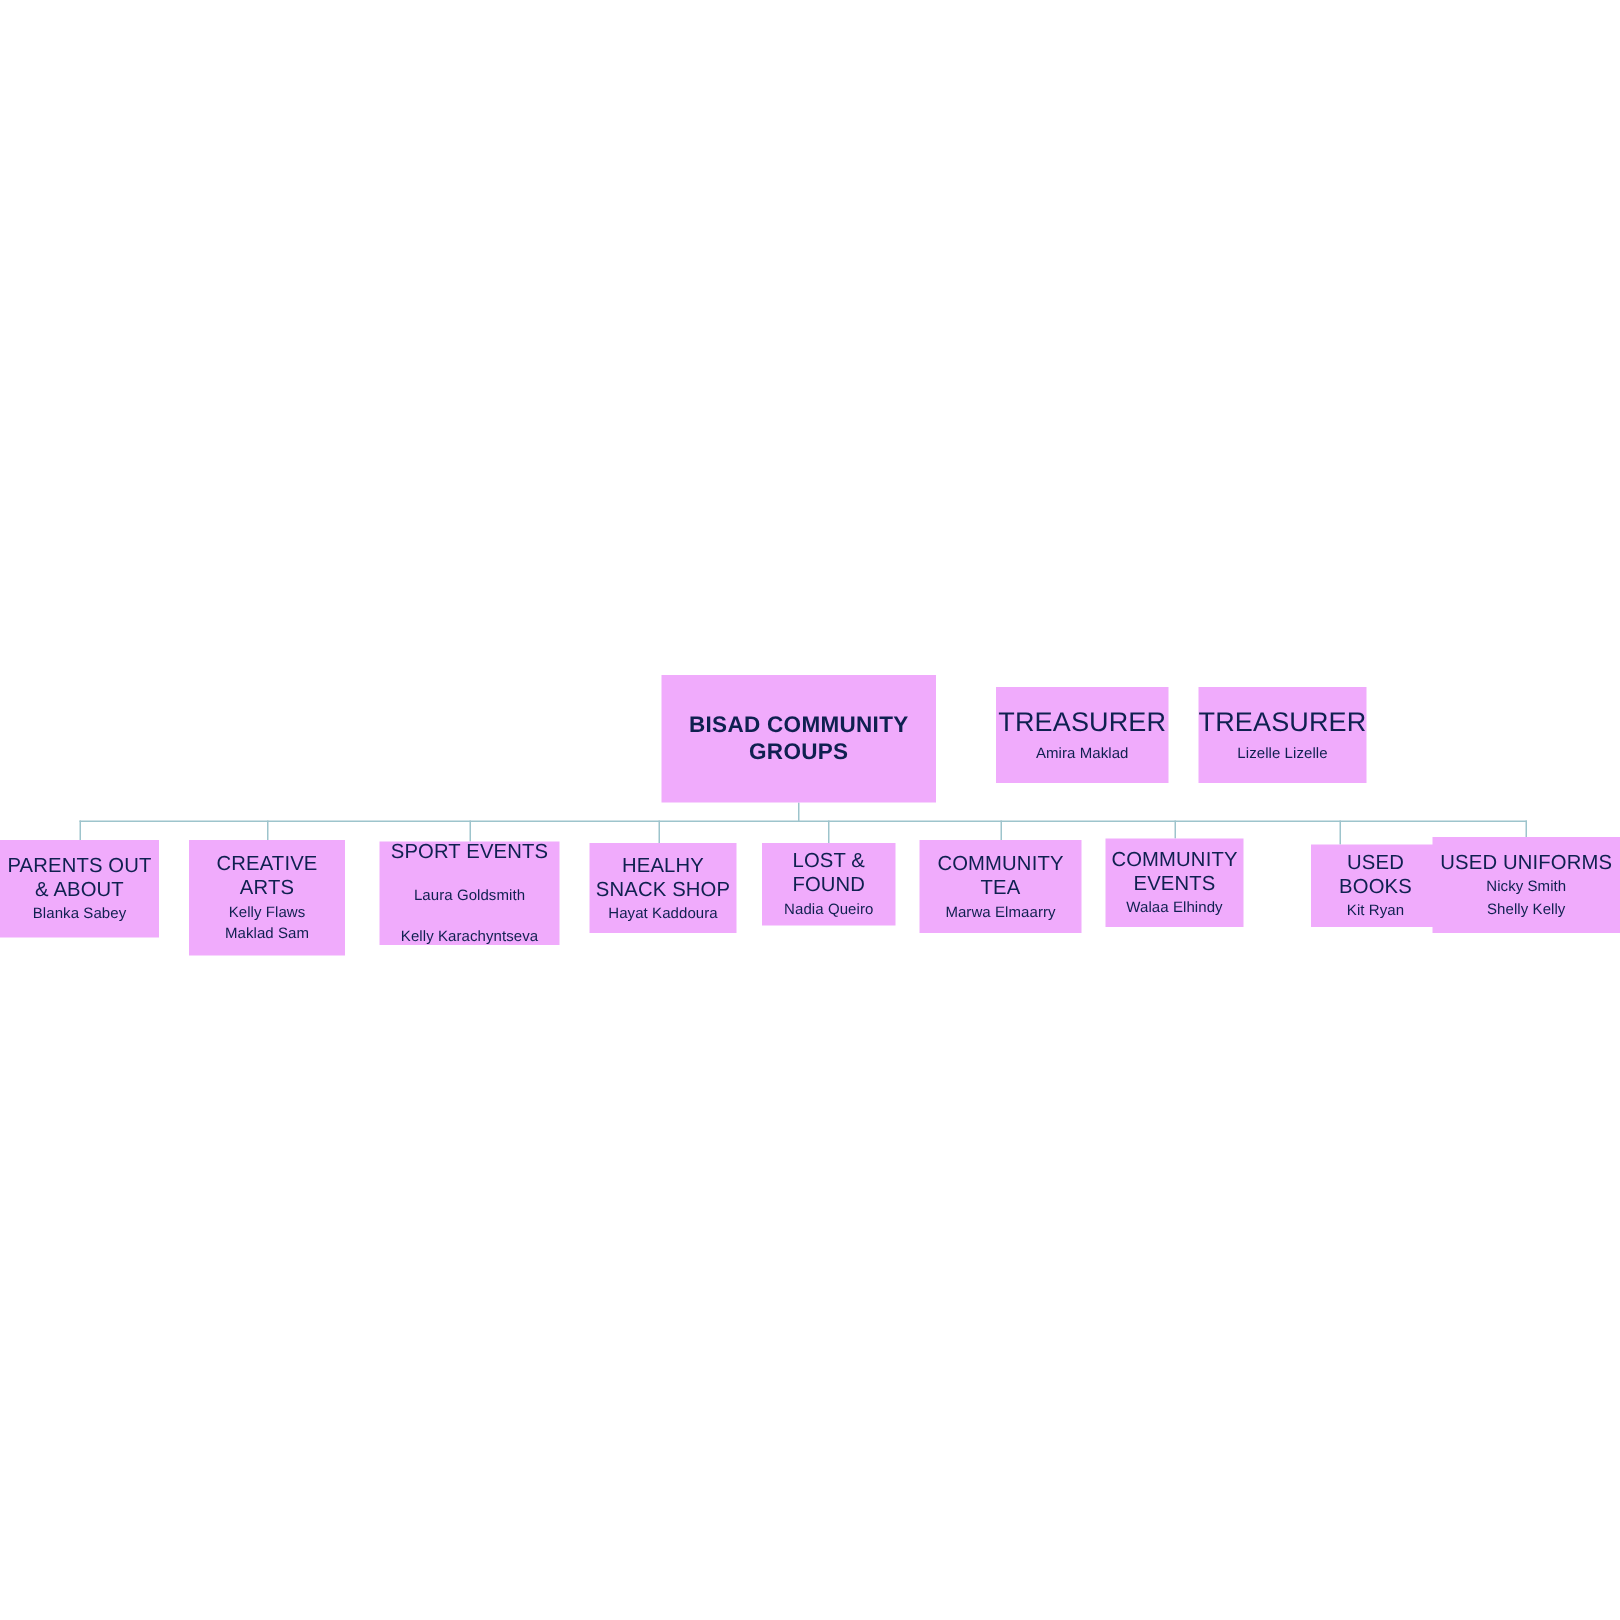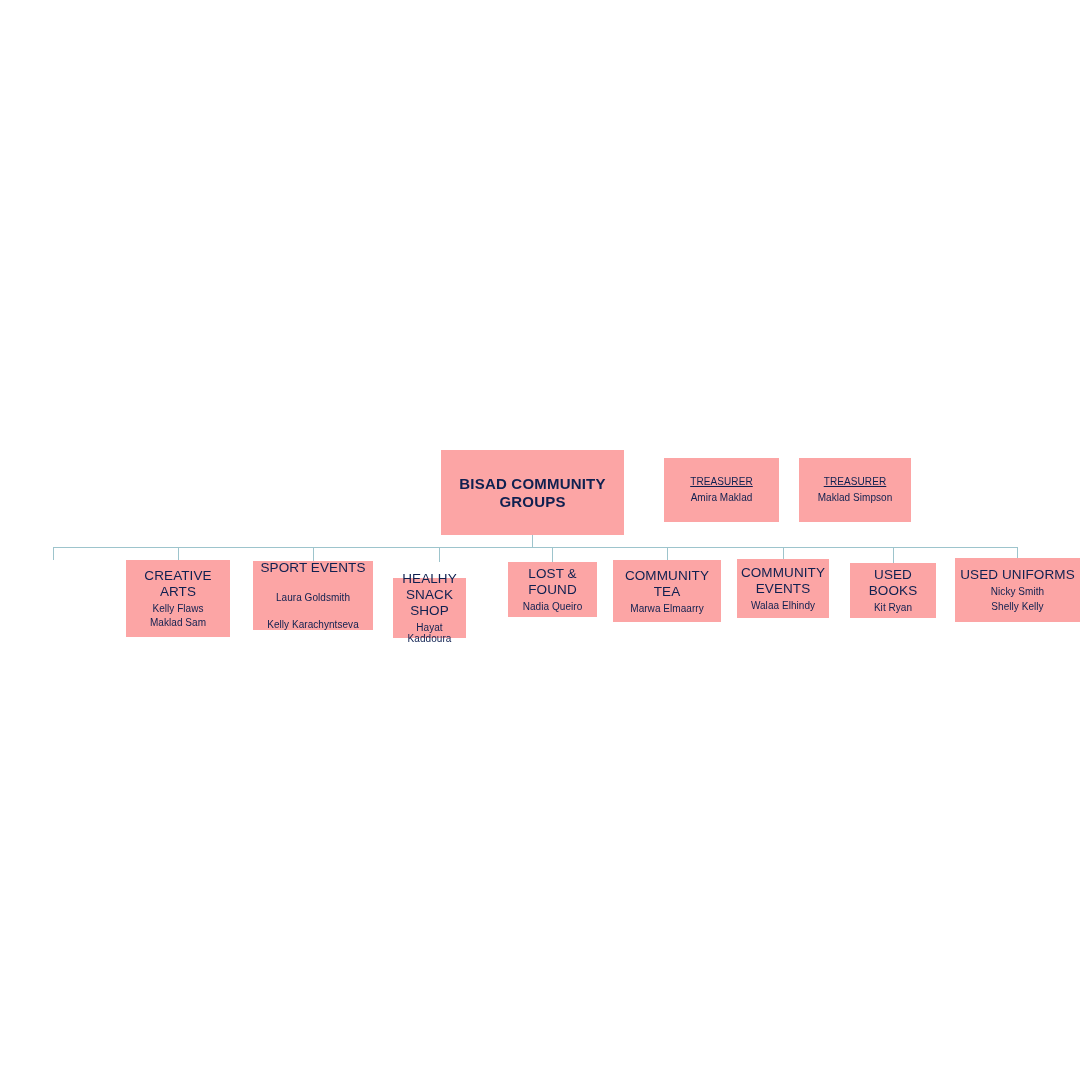--- a/index.html
+++ b/index.html
@@ -14,21 +14,21 @@
     overflow: hidden;
   }
   #chart-canvas {
     position: relative;
     width: 1080px;
     height: 1080px;
   }
 
   .node {
     position: absolute;
-    background: #fca5a5;
+    background: #f0abfc;
     color: #0F2050;
     display: flex;
     flex-direction: column;
     align-items: center;
     justify-content: center;
     box-sizing: border-box;
     text-align: center;
     line-height: 1.18;
   }
 
@@ -67,38 +67,37 @@
   #node-treasurer-2 {
     left: 799px;
     top: 458px;
     width: 112px;
     height: 64px;
     justify-content: center;
     gap: 4px;
   }
   #node-treasurer-1 .title,
   #node-treasurer-2 .title {
-    font-size: 10px;
-    text-decoration: underline;
+    font-size: 18px;
   }
 
   
   .child {
     padding: 4px 2px;
     gap: 3px;
   }
 
   #child-0 { left: 0px;    top: 560px; width: 106px; height: 65px; }
   #child-1 { left: 126px;  top: 560px; width: 104px; height: 77px; }
   #child-2 { left: 253px;  top: 561px; width: 120px; height: 69px; gap: 16px; }
-  #child-3 { left: 393px;  top: 562px; width: 73px;  height: 60px; margin-top: 16px; }
+  #child-3 { left: 393px;  top: 562px; width: 98px;  height: 60px; }
   #child-4 { left: 508px;  top: 562px; width: 89px;  height: 55px; }
   #child-5 { left: 613px;  top: 560px; width: 108px; height: 62px; }
   #child-6 { left: 737px;  top: 559px; width: 92px;  height: 59px; }
-  #child-7 { left: 850px;  top: 563px; width: 86px;  height: 55px; }
+  #child-7 { left: 874px;  top: 563px; width: 86px;  height: 55px; }
   #child-8 { left: 955px;  top: 558px; width: 125px; height: 64px; }
 
   
   .line {
     position: absolute;
     background: #9DC4CC;
   }
   .line.h { height: 1.4px; }
   .line.v { width: 1.4px; }
 
@@ -140,23 +139,28 @@
 GROUPS</div>
   </div>
 
   <div class="node" id="node-treasurer-1">
     <div class="title">TREASURER</div>
     <div class="person">Amira Maklad</div>
   </div>
 
   <div class="node" id="node-treasurer-2">
     <div class="title">TREASURER</div>
-    <div class="person">Maklad Simpson</div>
-  </div>
-
+    <div class="person">Lizelle Lizelle</div>
+  </div>
+
+  <div class="node child" id="child-0">
+    <div class="title">PARENTS OUT
+&amp; ABOUT</div>
+    <div class="person">Blanka Sabey</div>
+  </div>
 
   <div class="node child" id="child-1">
     <div class="title">CREATIVE ARTS</div>
     <div class="person">Kelly Flaws</div>
     <div class="person">Maklad Sam</div>
   </div>
 
   <div class="node child" id="child-2">
     <div class="title">SPORT EVENTS</div>
     <div class="person">Laura Goldsmith</div>

